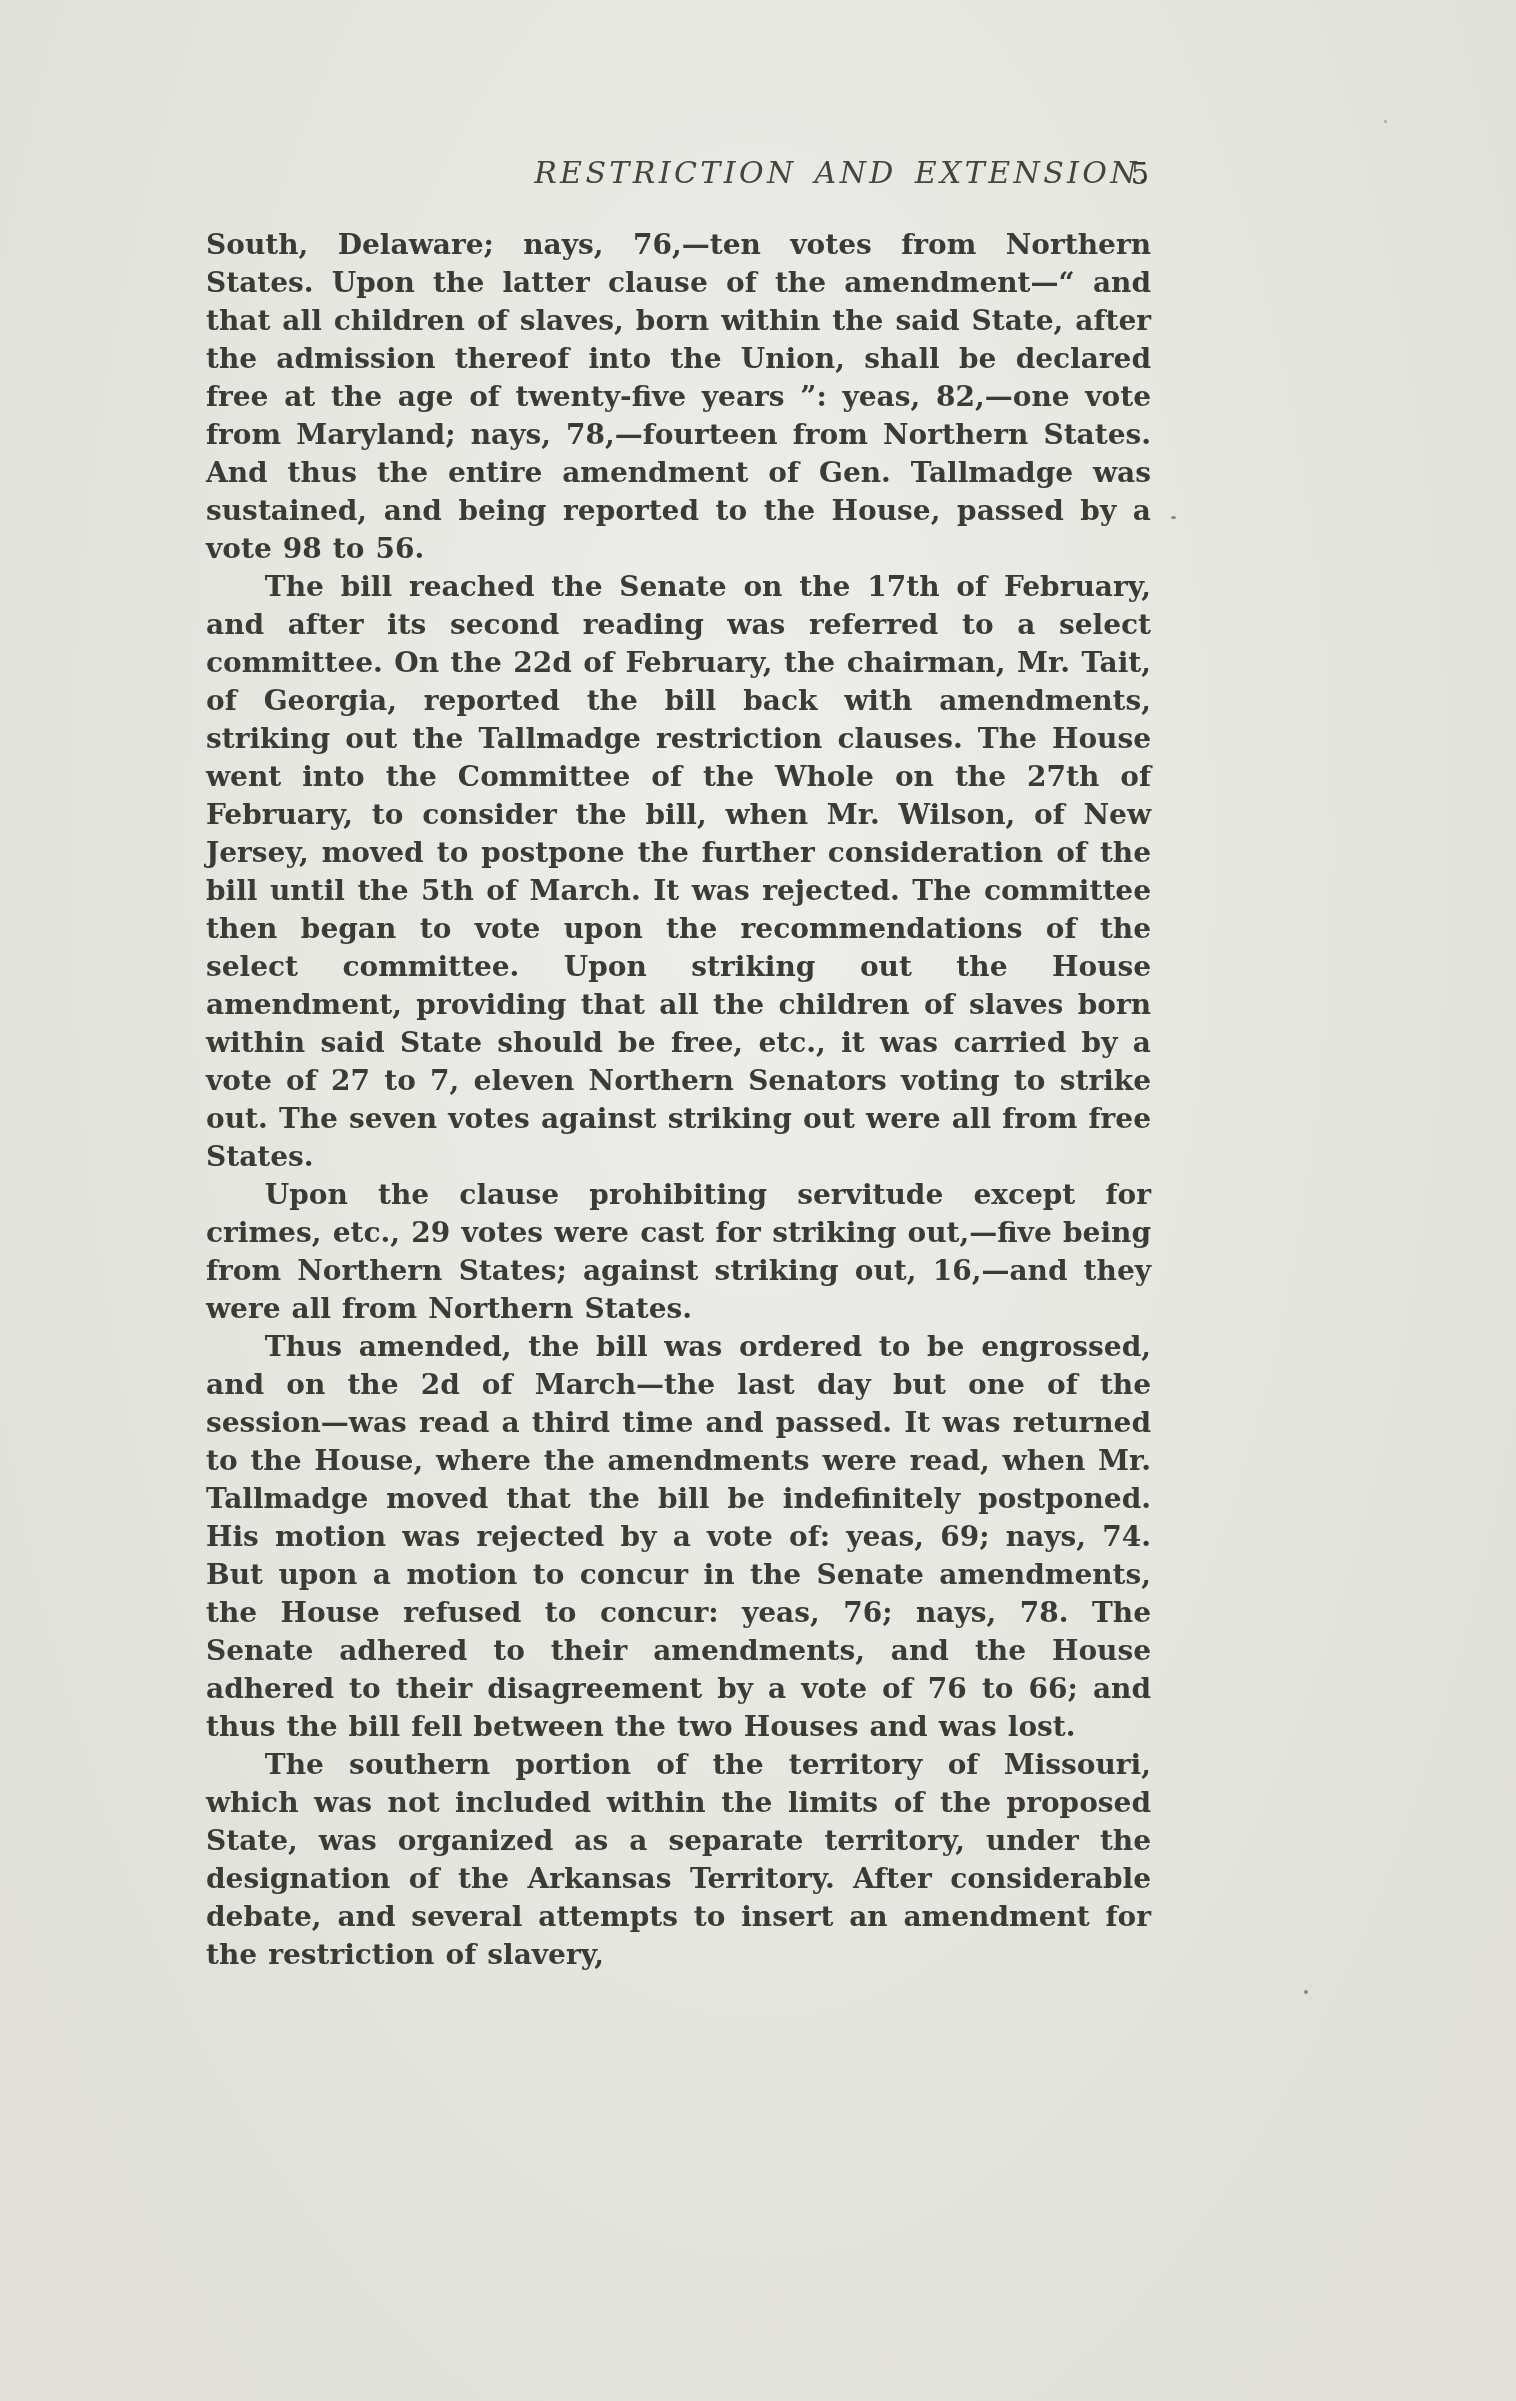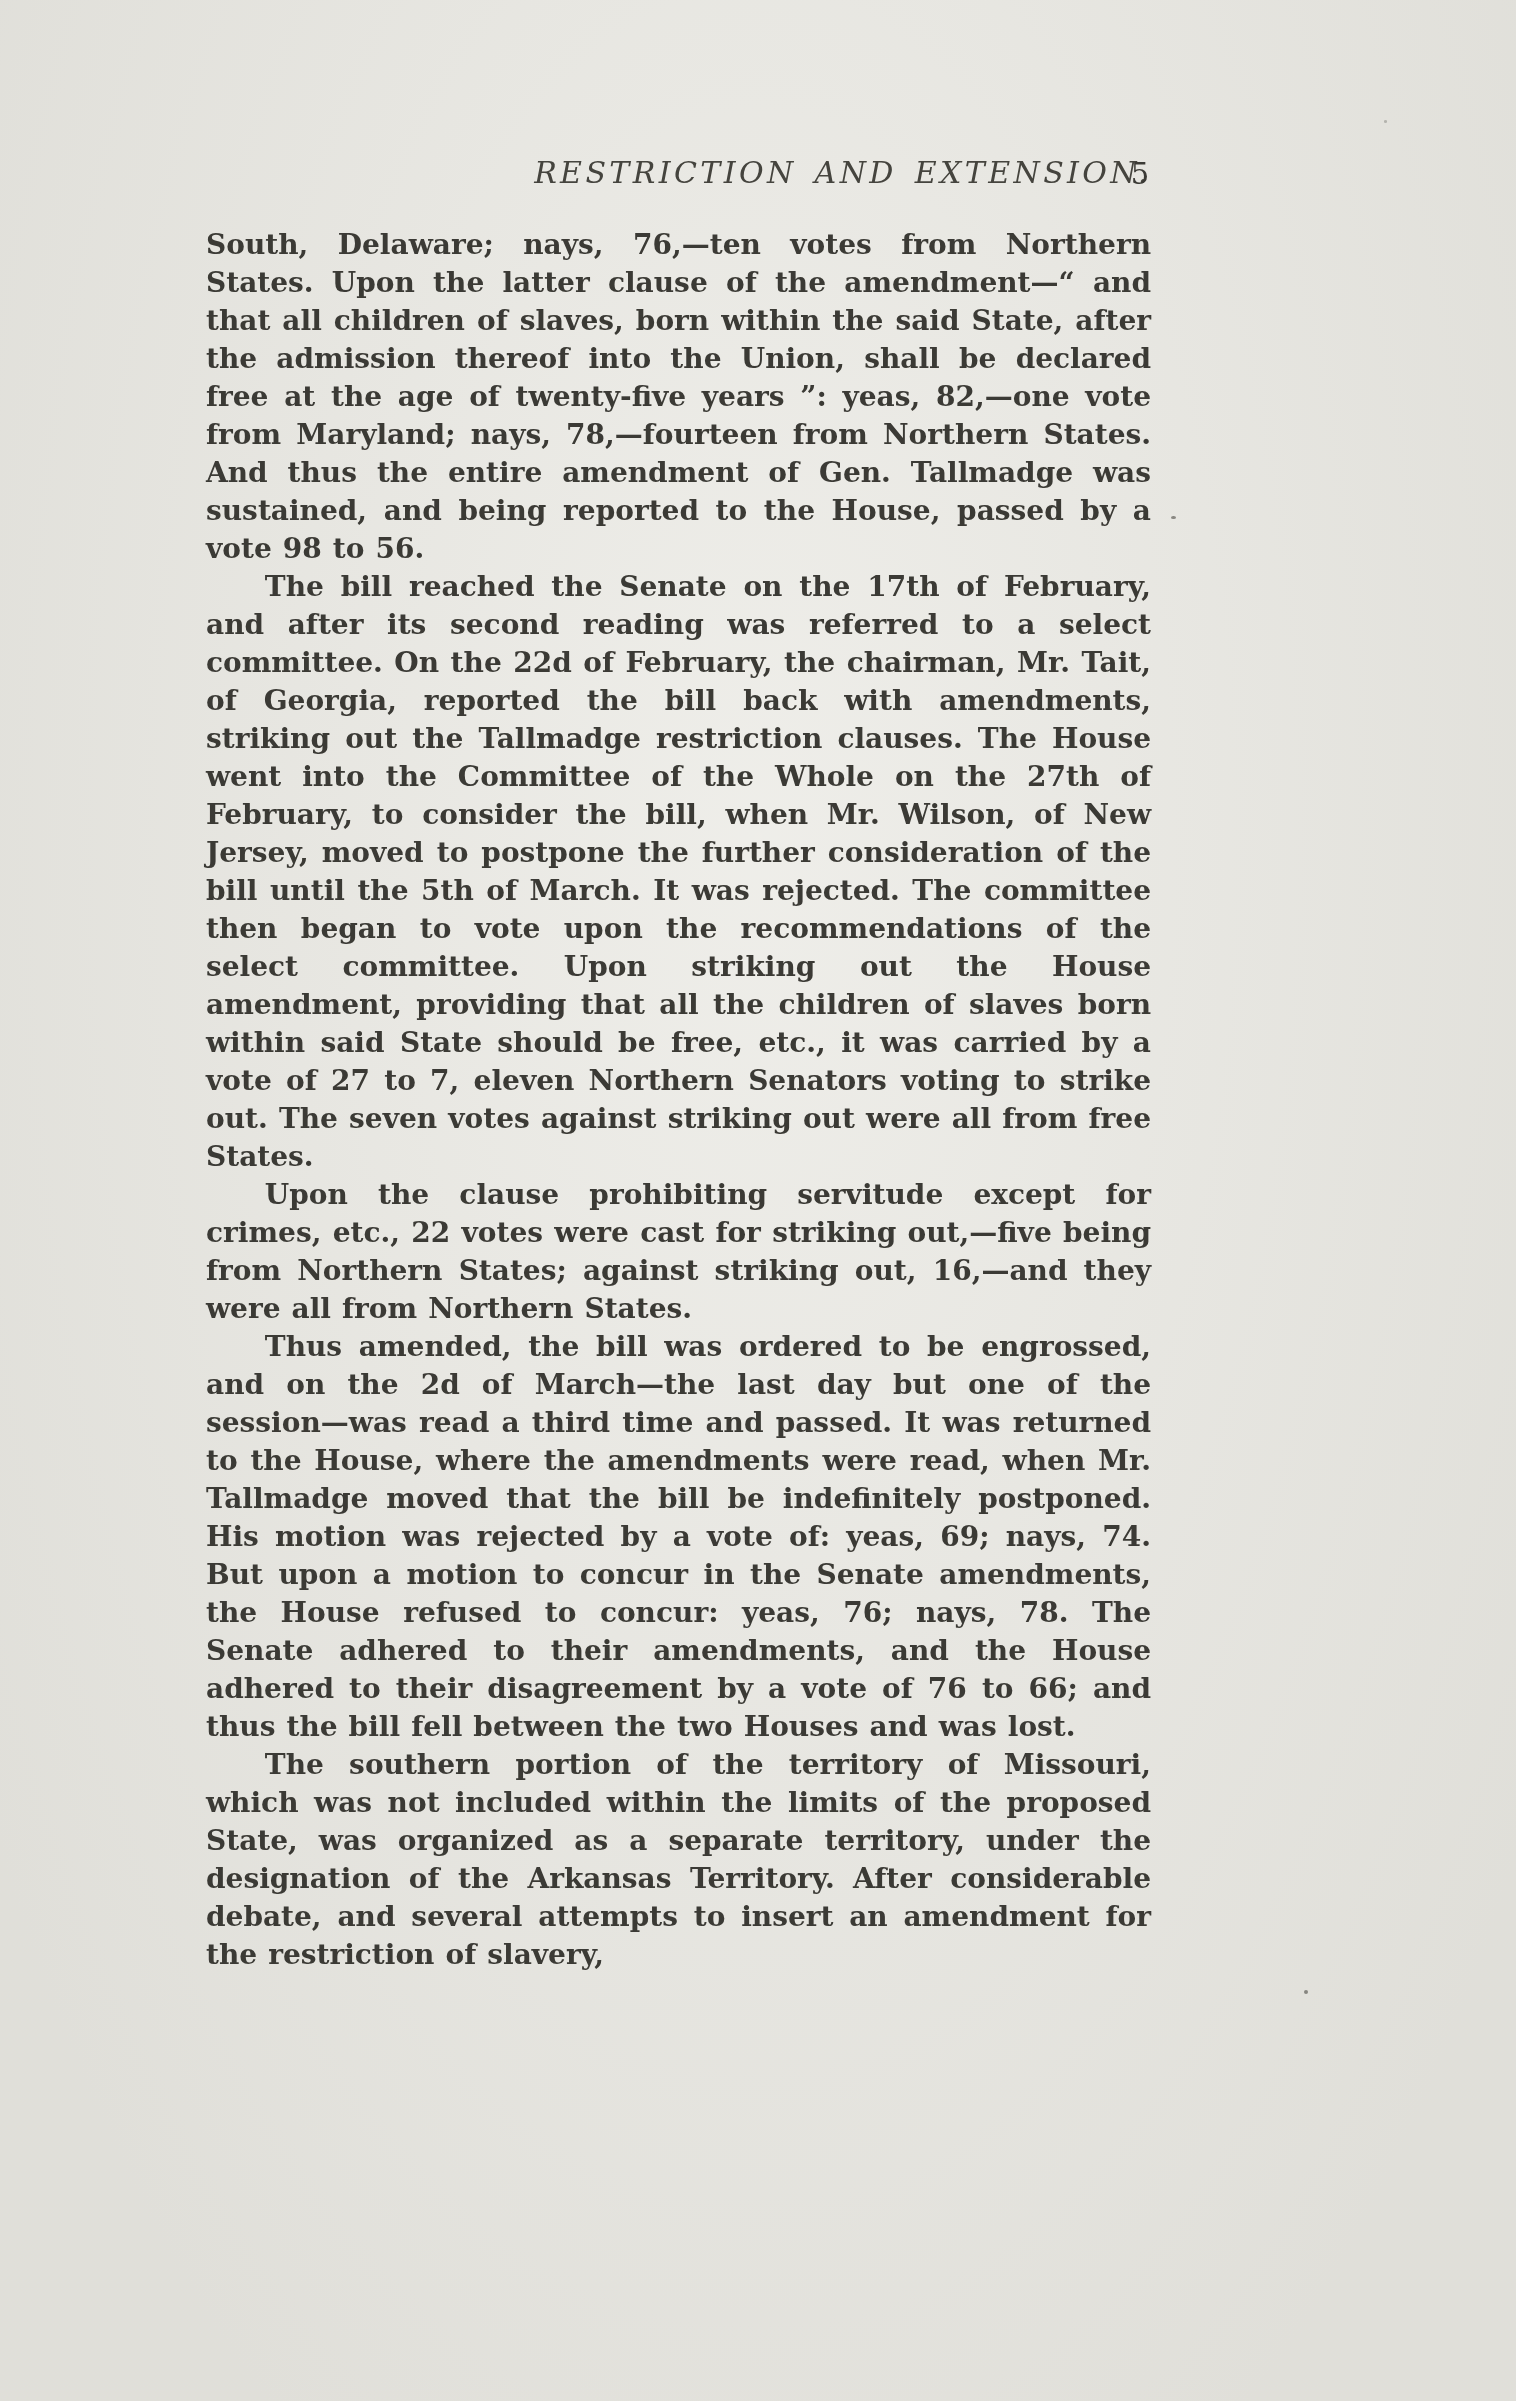--- a/index.html
+++ b/index.html
@@ -79,21 +79,21 @@
 <div class="page">
 
   <header class="running-head">
     <span class="running-title">RESTRICTION AND EXTENSION.</span>
     <span class="page-number">5</span>
   </header>
 
   <main class="text-block">
     <p class="no-indent">South, Delaware; nays, 76,—ten votes from Northern States. Upon the latter clause of the amendment—“ and that all children of slaves, born within the said State, after the admission thereof into the Union, shall be declared free at the age of twenty-five years ”: yeas, 82,—one vote from Maryland; nays, 78,—fourteen from Northern States. And thus the entire amendment of Gen. Tallmadge was sustained, and being reported to the House, passed by a vote 98 to 56.</p>
     <p>The bill reached the Senate on the 17th of February, and after its second reading was referred to a select committee. On the 22d of February, the chairman, Mr. Tait, of Georgia, reported the bill back with amendments, striking out the Tallmadge restriction clauses. The House went into the Committee of the Whole on the 27th of February, to consider the bill, when Mr. Wilson, of New Jersey, moved to postpone the further consideration of the bill until the 5th of March. It was rejected. The committee then began to vote upon the recommendations of the select committee. Upon striking out the House amendment, providing that all the children of slaves born within said State should be free, etc., it was carried by a vote of 27 to 7, eleven Northern Senators voting to strike out. The seven votes against striking out were all from free States.</p>
-    <p>Upon the clause prohibiting servitude except for crimes, etc., 22 votes were cast for striking out,—five being from Northern States; against striking out, 16,—and they were all from Northern States.</p>
+    <p>Upon the clause prohibiting servitude except for crimes, etc., 29 votes were cast for striking out,—five being from Northern States; against striking out, 16,—and they were all from Northern States.</p>
     <p>Thus amended, the bill was ordered to be engrossed, and on the 2d of March—the last day but one of the session—was read a third time and passed. It was returned to the House, where the amendments were read, when Mr. Tallmadge moved that the bill be indefinitely postponed. His motion was rejected by a vote of: yeas, 69; nays, 74. But upon a motion to concur in the Senate amendments, the House refused to concur: yeas, 76; nays, 78. The Senate adhered to their amendments, and the House adhered to their disagreement by a vote of 76 to 66; and thus the bill fell between the two Houses and was lost.</p>
     <p>The southern portion of the territory of Missouri, which was not included within the limits of the proposed State, was organized as a separate territory, under the designation of the Arkansas Territory. After considerable debate, and several attempts to insert an amendment for the restriction of slavery,</p>
   </main>
 
   <span class="speck s1"></span>
   <span class="speck s2"></span>
   <span class="speck s3"></span>
 
 </div>
 

